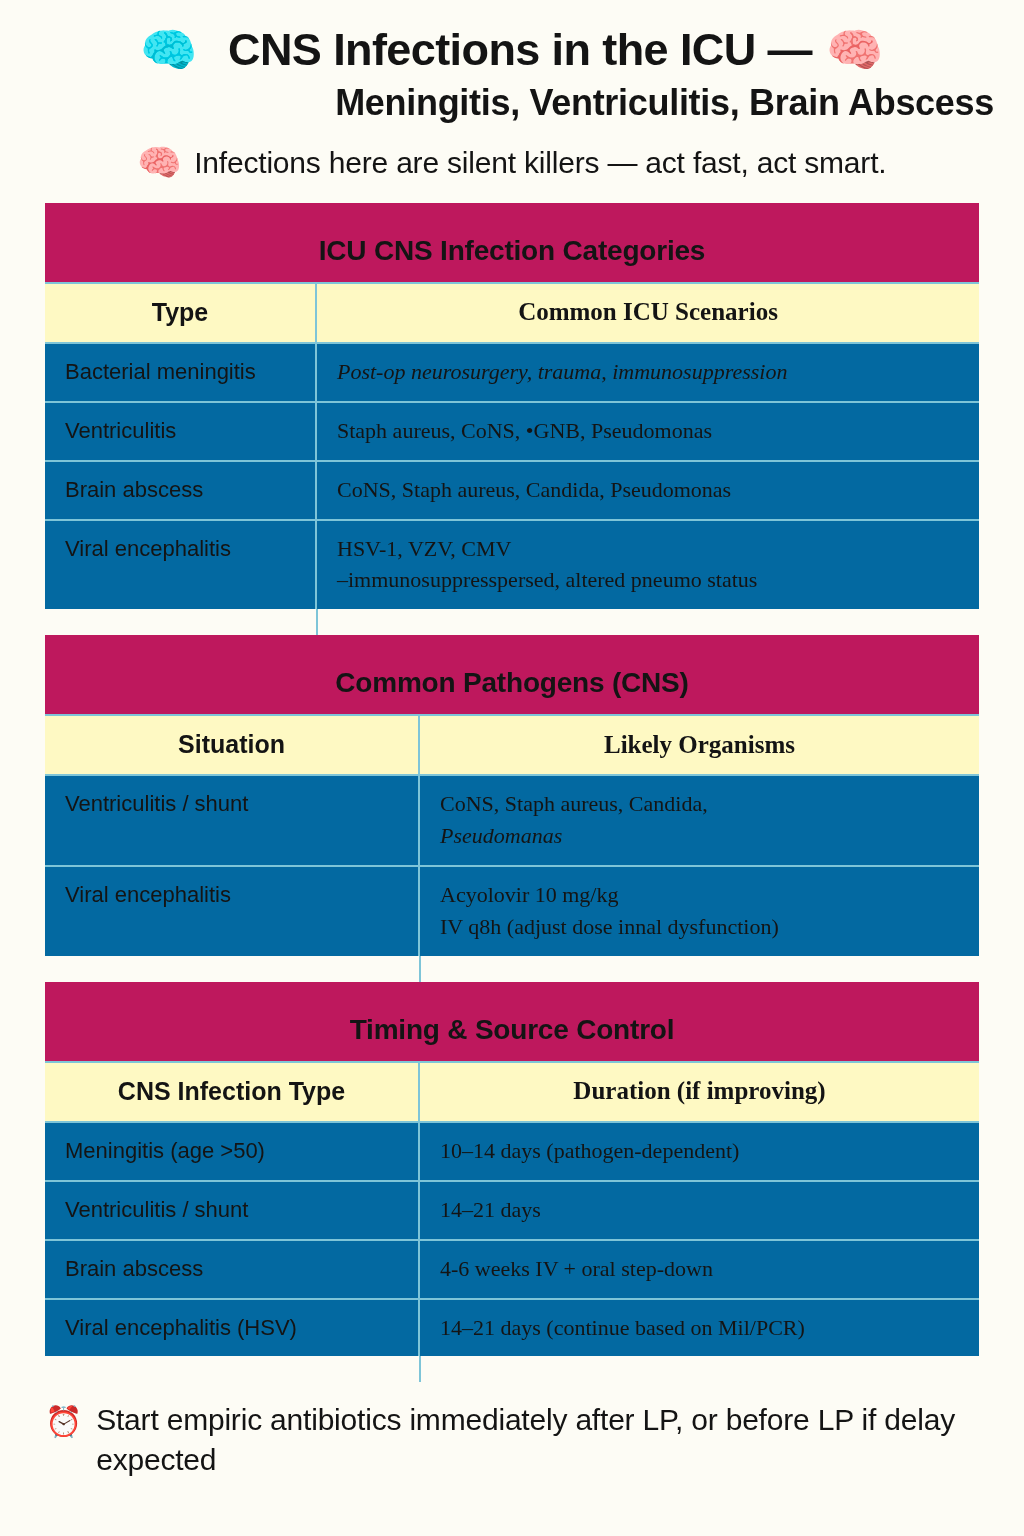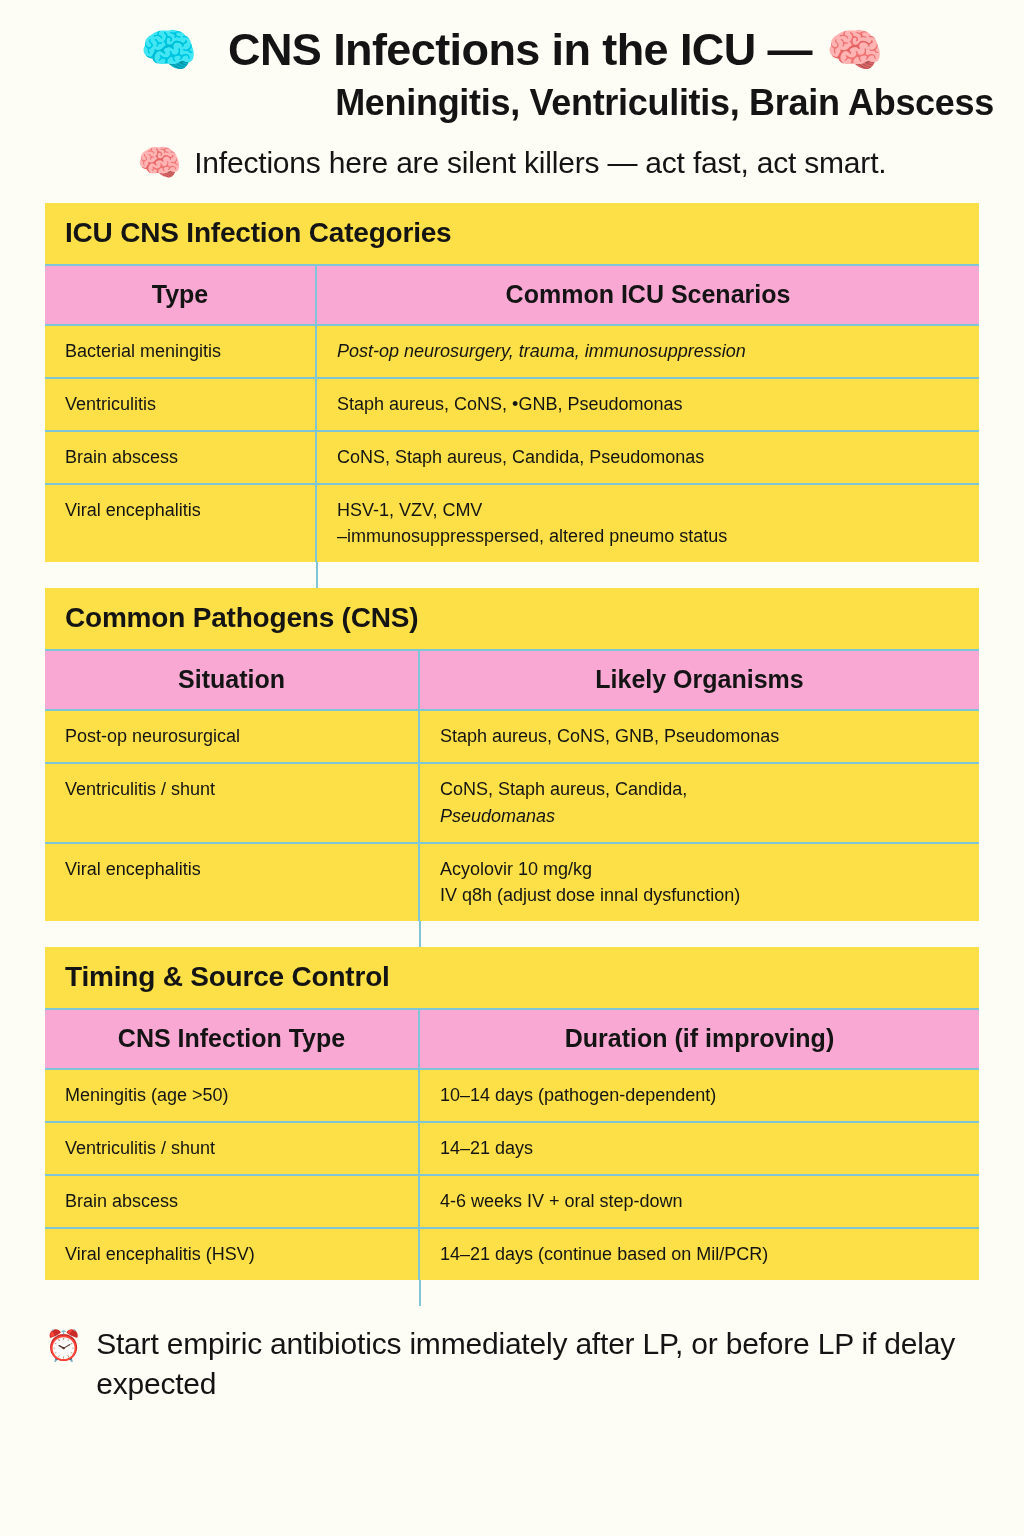--- a/index.html
+++ b/index.html
@@ -57,50 +57,51 @@
   }
   .emoji-brain-blue { font-size: 46px; filter: hue-rotate(185deg) saturate(2.2); }
   .emoji-brain-pink { font-size: 46px; }
   .emoji-brain-small { font-size: 36px; }
 
   
   .section {
     margin: 0 45px;
   }
   .section-band {
-    background: #fde047;
-    padding: 14px 20px 15px 20px;
+    background: #be185d;
+    padding: 32px 20px 15px 20px;
     font-size: 28px;
     font-weight: bold;
     letter-spacing: -0.2px;
+    text-align: center;
   }
   table.grid {
     width: 100%;
     border-collapse: collapse;
     table-layout: fixed;
   }
   table.grid thead th {
-    background: #f9a8d4;
+    background: #fef9c3;
     font-size: 25px;
     font-weight: bold;
     text-align: center;
     padding: 14px 10px 15px 10px;
     border-top: 2px solid #7ec5d8;
     border-bottom: 2px solid #7ec5d8;
   }
   table.grid tbody td {
-    font-size: 18px;
+    font-size: 22px;
     padding: 12px 14px 13px 20px;
     vertical-align: top;
     border-bottom: 2px solid #7ec5d8;
     line-height: 1.45;
-    background: #fde047;
+    background: #0369a1;
   }
   table.grid tbody tr:last-child td { border-bottom: none; }
-  .col-div { border-left: 2px solid #7ec5d8; }
+  .col-div { border-left: 2px solid #7ec5d8; font-family: Liberation Serif, serif; }
   th.col-div { border-left: 2px solid #7ec5d8; }
   td.ital { font-style: italic; }
   .ital-inline { font-style: italic; }
   .cell-line { display: block; }
 
   .with-mark {
     display: flex;
     align-items: center;
     justify-content: space-between;
     gap: 10px;
@@ -204,24 +205,20 @@
         <col>
       </colgroup>
     <thead>
       <tr>
         <th>Situation</th>
         <th class="col-div">Likely Organisms</th>
       </tr>
     </thead>
     <tbody>
       <tr>
-        <td>Post-op neurosurgical</td>
-        <td class="col-div">Staph aureus, CoNS, GNB, Pseudomonas</td>
-      </tr>
-      <tr>
         <td>Ventriculitis / shunt</td>
         <td class="col-div">
           <span class="cell-line">CoNS, Staph aureus, Candida,</span>
           <span class="cell-line ital-inline">Pseudomanas</span>
         </td>
       </tr>
       <tr>
         <td>Viral encephalitis</td>
         <td class="col-div">
           <span class="cell-line">Acyolovir 10 mg/kg</span>

